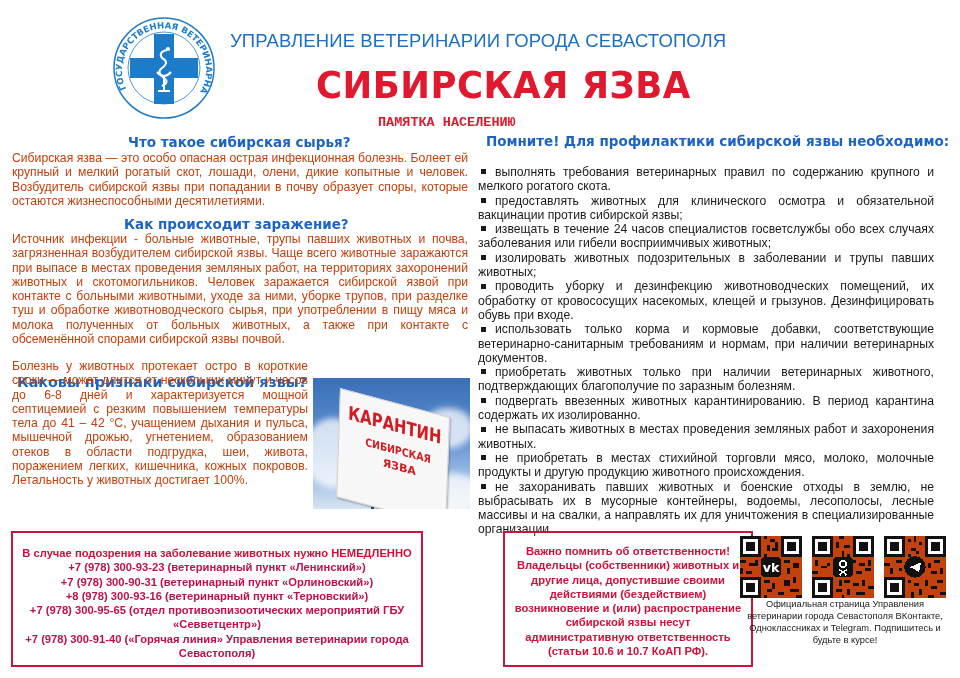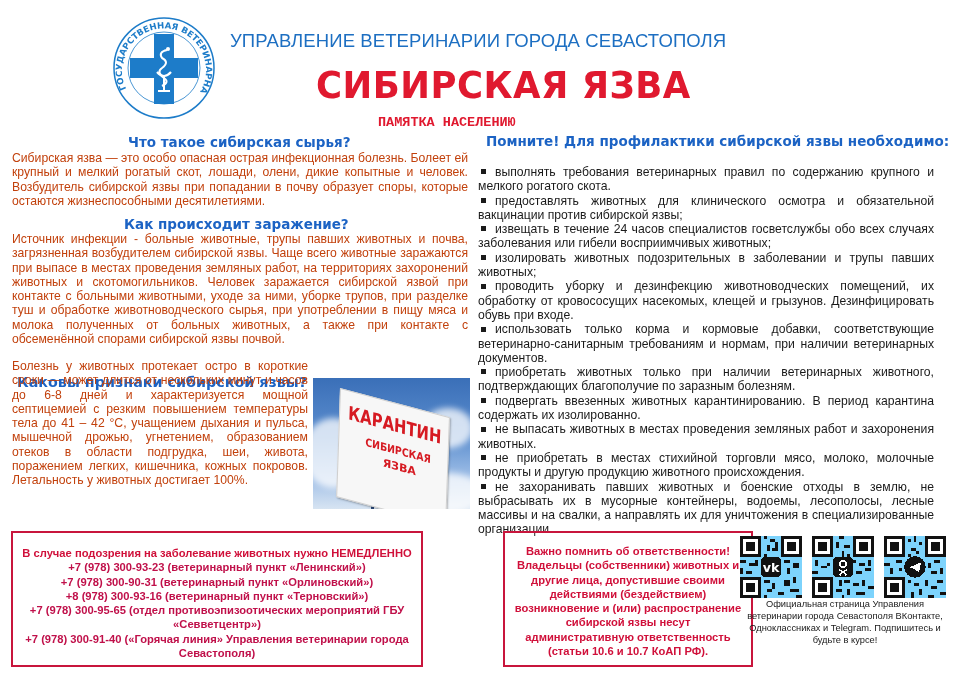--- a/index.html
+++ b/index.html
@@ -34,21 +34,21 @@
   .rlist li { margin-bottom: 0px; }
   .rlist li .bullet { display: inline-block; width: 5px; height: 5px; background: #1a1a1a; margin: 0 9px 2px 3px; vertical-align: middle; }
 
   .redbox { position: absolute; border: 2px solid #c8153c; color: #d0103a; font-family: "Liberation Sans", sans-serif; font-weight: bold; text-align: center; font-size: 11.2px; line-height: 14.3px; }
   #alert-box { left: 11px; top: 531px; width: 412px; height: 136px; padding: 13px 6px 0 6px; }
   #alert-box .phone { color: #c0104a; }
   #resp-box { left: 477px; top: 531px; width: 250px; height: 136px; padding: 11px 6px 0 6px; margin-left: 26px; }
 
   .qr-area { position: absolute; left: 740px; top: 536px; width: 215px; }
   .qr-row { display: flex; gap: 10px; }
-  .qr { position: relative; width: 62px; height: 62px; background: #7dd3fc; }
+  .qr { position: relative; width: 62px; height: 62px; background: #c2410c; }
   .qr svg { width: 62px; height: 62px; display: block; }
   .qr-caption { font-family: "Liberation Sans", sans-serif; font-size: 9.3px; line-height: 12px; text-align: center; color: #1a1a1a; width: 210px; }
 </style>
 </head>
 <body>
 
 <div class="logo">
   <svg viewBox="0 0 108 108" width="108" height="108">
     <defs>
       <path id="ringpath" d="M 18 78 A 42 42 0 1 1 90 78"></path>

